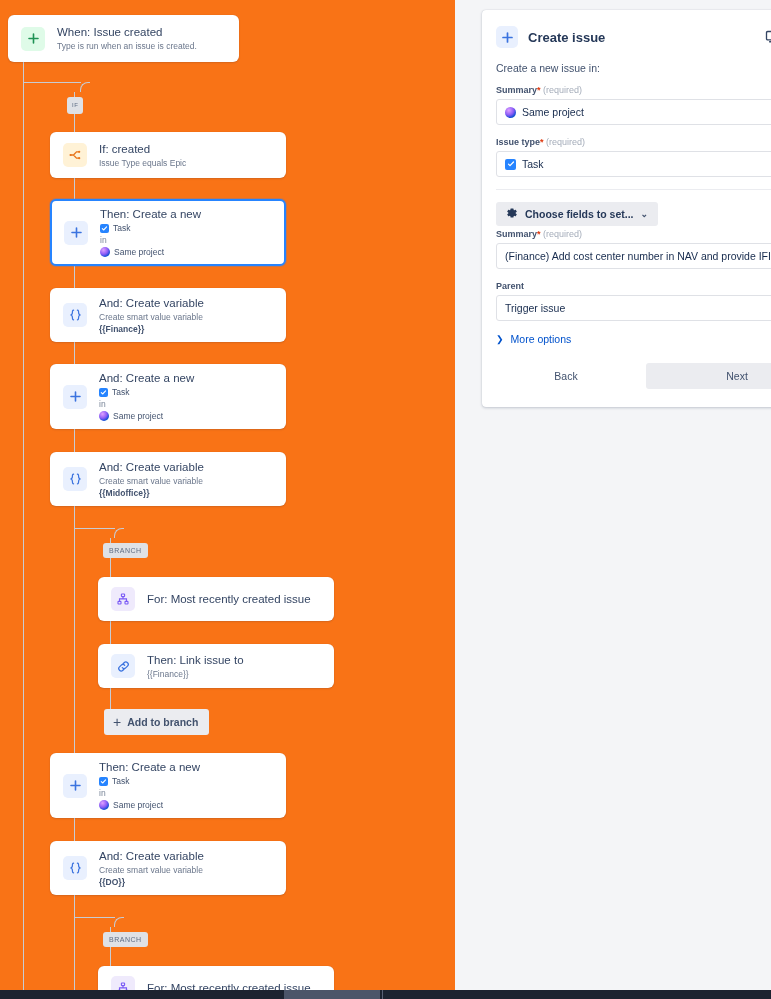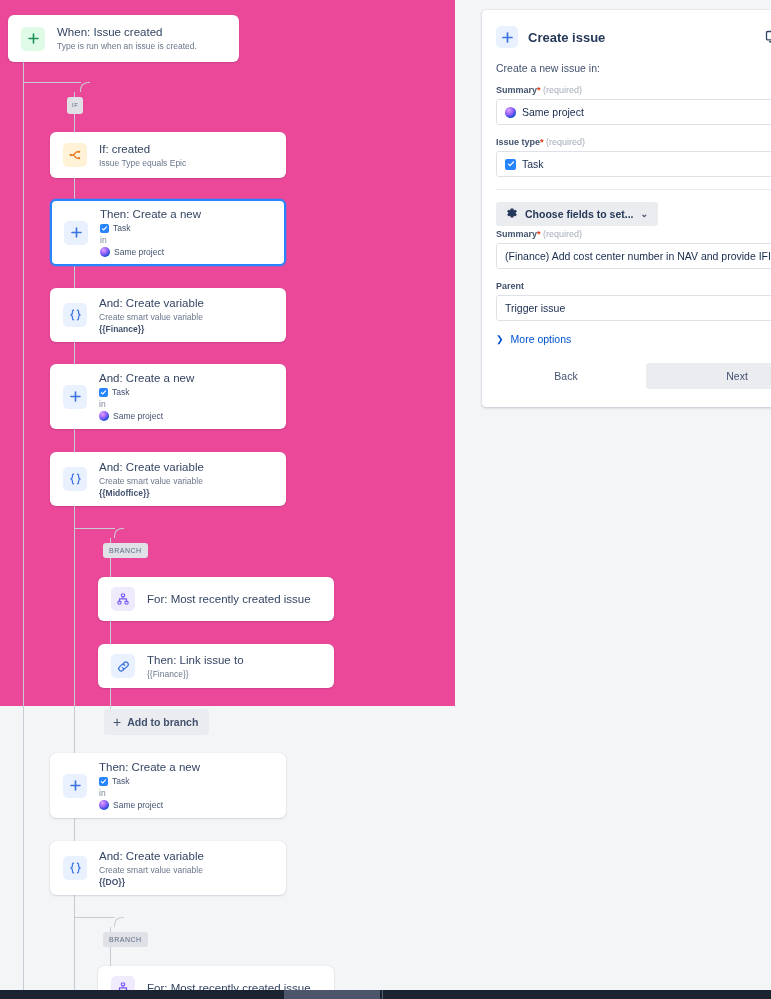--- a/index.html
+++ b/index.html
@@ -5,21 +5,21 @@
   * { box-sizing: border-box; margin: 0; padding: 0; }
   html, body {
     width: 771px; height: 999px;
     font-family: "Liberation Sans", sans-serif;
     background: #f4f5f7;
     overflow: hidden;
   }
   #root { position: relative; width: 771px; height: 999px; background: #f4f5f7; }
 
   
-  .canvas { position: absolute; left: 0; top: 0; width: 455px; height: 706px; background: #ec4899; }
+  .canvas { position: absolute; left: 0; top: 0; width: 455px; height: 990px; background: #f97316; }
 
   
   .vline { position: absolute; width: 1px; background: #c7ccd4; }
   .hline { position: absolute; height: 1px; background: #c7ccd4; }
   .corner {
     position: absolute; border-left: 1px solid #c7ccd4; border-top: 1px solid #c7ccd4;
     border-top-left-radius: 8px; width: 10px; height: 10px;
   }
 
   

